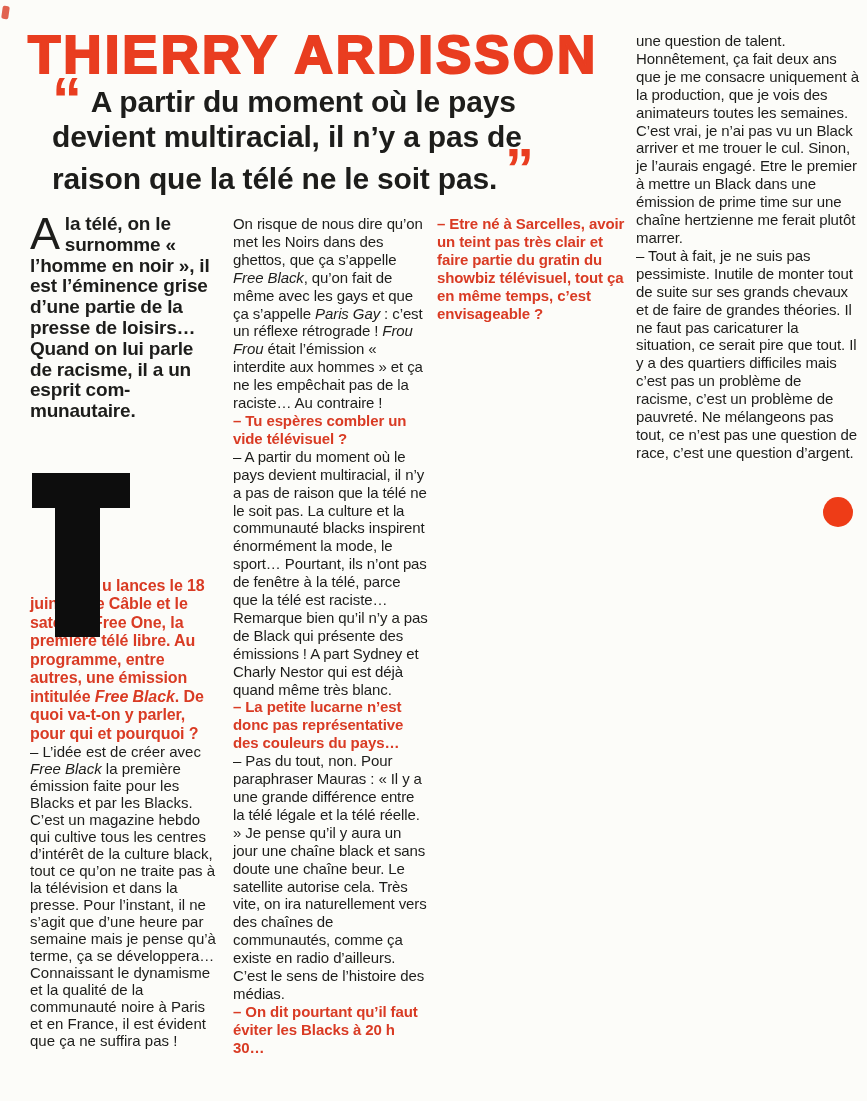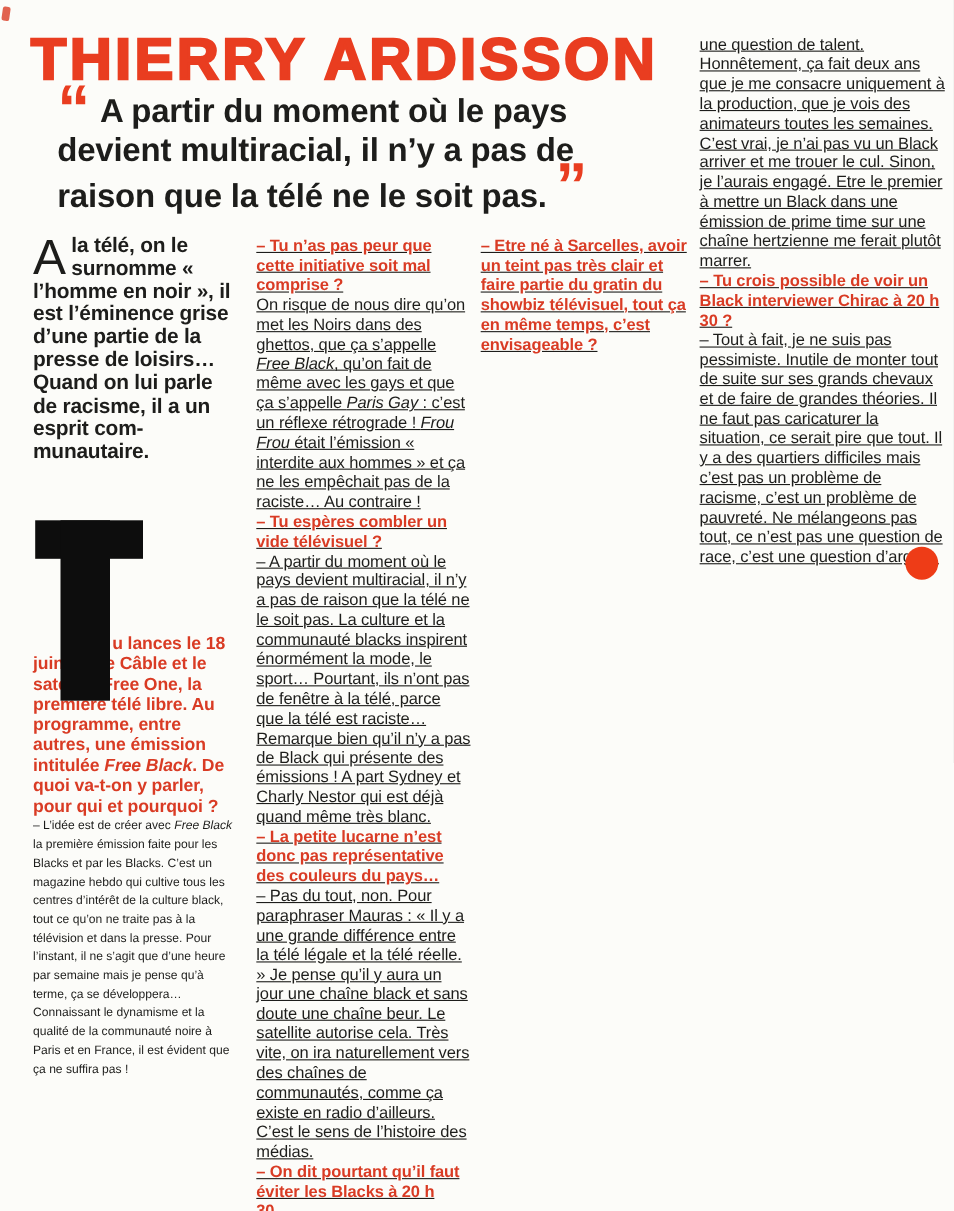--- a/index.html
+++ b/index.html
@@ -51,22 +51,22 @@
   .tee{position:absolute;left:32px;top:473px;width:98px;height:164px;}
   .tee .bar{position:absolute;left:0;top:0;width:98px;height:35px;background:#0d0d0d;}
   .tee .stem{position:absolute;left:23px;top:0;width:45px;height:164px;background:#0d0d0d;}
   .lead{
     color:var(--accent-red);font-weight:bold;
     font-size:16px;line-height:18.5px;
     text-indent:72px;
     margin-top:155px !important;
     letter-spacing:-0.1px;
   }
-  .body-col{font-size:15px;line-height:17.9px;letter-spacing:-0.1px;text-decoration:underline;}
-  #col1 .a{font-size:11px;line-height:17px;}
+  .body-col{font-size:15px;line-height:17.9px;letter-spacing:-0.1px;}
+  #col1 .a{font-size:15px;line-height:17px;}
   .q{color:var(--accent-red);font-weight:bold;}
   .a{color:var(--ink);}
   .a i,.lead i,.q i{font-style:italic;}
   .enddot{
     position:absolute;left:823px;top:497px;width:30px;height:30px;
     border-radius:50%;background:var(--dot-red);
   }
 </style>
 </head>
 <body>
@@ -88,34 +88,32 @@
         <p class="a"><span>– L’idée est de créer avec </span><i>Free Black</i><span> la première émission faite pour les Blacks et par les Blacks. C’est un magazine hebdo qui cultive tous les centres d’intérêt de la culture black, tout ce qu’on ne traite pas à la télévision et dans la presse. Pour l’instant, il ne s’agit que d’une heure par semaine mais je pense qu’à terme, ça se développera… Connaissant le dynamisme et la qualité de la communauté noire à Paris et en France, il est évident que ça ne suffira pas !</span></p>
       </div>
   </div>
 
   <div class="tee">
     <div class="bar"></div>
     <div class="stem"></div>
   </div>
 
   <div class="col body-col" id="col2" style="left:233px;top:215px;width:196px;">
-      <p class="q"><span>– Tu n’as pas peur que cette initiative soit mal comprise ?</span></p>
       <p class="a"><span>On risque de nous dire qu’on met les Noirs dans des ghettos, que ça s’appelle </span><i>Free Black</i><span>, qu’on fait de même avec les gays et que ça s’appelle </span><i>Paris Gay</i><span> : c’est un réflexe rétrograde ! </span><i>Frou Frou</i><span> était l’émission « interdite aux hommes » et ça ne les empêchait pas de la raciste… Au contraire !</span></p>
       <p class="q"><span>– Tu espères combler un vide télévisuel ?</span></p>
       <p class="a"><span>– A partir du moment où le pays devient multiracial, il n’y a pas de raison que la télé ne le soit pas. La culture et la communauté blacks inspirent énormément la mode, le sport… Pourtant, ils n’ont pas de fenêtre à la télé, parce que la télé est raciste… Remarque bien qu’il n’y a pas de Black qui présente des émissions ! A part Sydney et Charly Nestor qui est déjà quand même très blanc.</span></p>
       <p class="q"><span>– La petite lucarne n’est donc pas représentative des couleurs du pays…</span></p>
       <p class="a"><span>– Pas du tout, non. Pour paraphraser Mauras : « Il y a une grande différence entre la télé légale et la télé réelle. » Je pense qu’il y aura un jour une chaîne black et sans doute une chaîne beur. Le satellite autorise cela. Très vite, on ira naturellement vers des chaînes de communautés, comme ça existe en radio d’ailleurs. C’est le sens de l’histoire des médias.</span></p>
       <p class="q"><span>– On dit pourtant qu’il faut éviter les Blacks à 20 h 30…</span></p>
     </div>
 
   <div class="col body-col" id="col3" style="left:437px;top:215px;width:197px;">
       <p class="q"><span>– Etre né à Sarcelles, avoir un teint pas très clair et faire partie du gratin du showbiz télévisuel, tout ça en même temps, c’est envisageable ?</span></p>
     </div>
 
   <div class="col body-col" id="col4" style="left:636px;top:32px;width:225px;">
       <p class="a"><span>une question de talent. Honnêtement, ça fait deux ans que je me consacre uniquement à la production, que je vois des animateurs toutes les semaines. C’est vrai, je n’ai pas vu un Black arriver et me trouer le cul. Sinon, je l’aurais engagé. Etre le premier à mettre un Black dans une émission de prime time sur une chaîne hertzienne me ferait plutôt marrer.</span></p>
-      <p class="q"><span>– Tu crois possible de voir un Black interviewer Chirac à 20 h 30 ?</span></p>
       <p class="a"><span>– Tout à fait, je ne suis pas pessimiste. Inutile de monter tout de suite sur ses grands chevaux et de faire de grandes théories. Il ne faut pas caricaturer la situation, ce serait pire que tout. Il y a des quartiers difficiles mais c’est pas un problème de racisme, c’est un problème de pauvreté. Ne mélangeons pas tout, ce n’est pas une question de race, c’est une question d’argent.</span></p>
     </div>
 
   <div class="enddot"></div>
 
 </div>
 
 </body></html>

